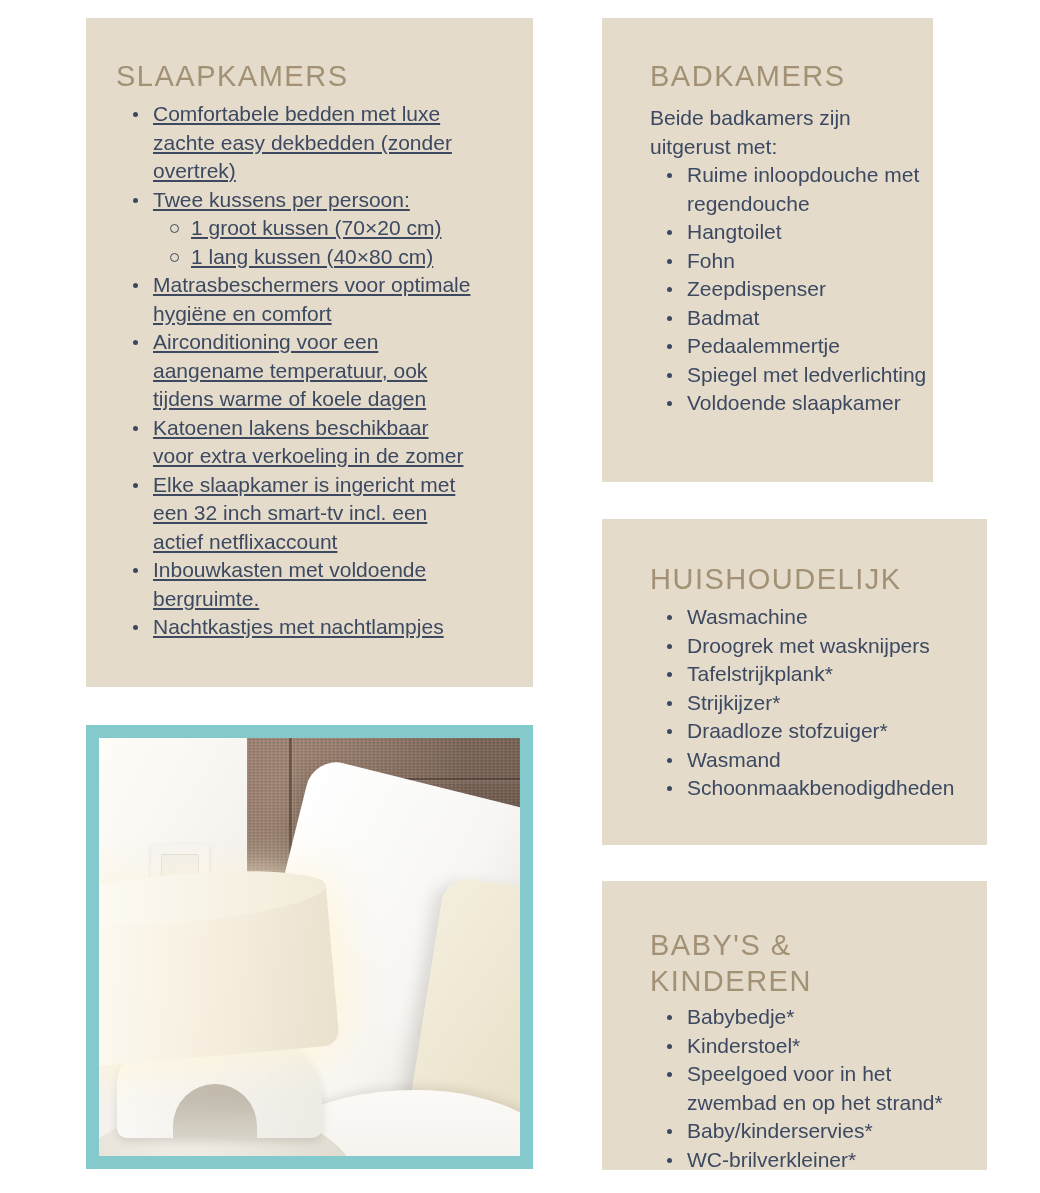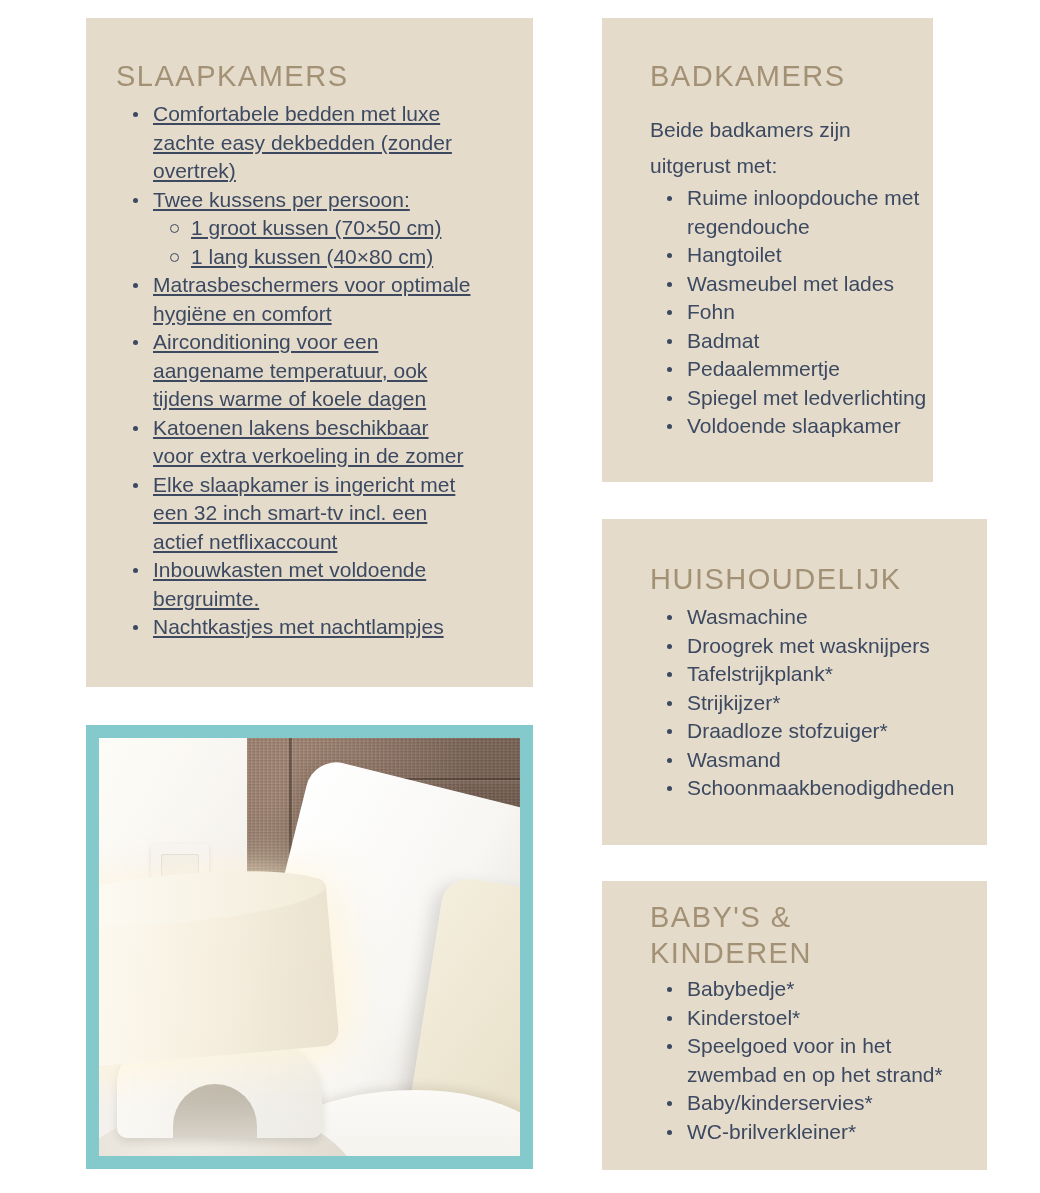--- a/index.html
+++ b/index.html
@@ -4,26 +4,26 @@
 <style>
   html,body{margin:0;padding:0;background:#ffffff;}
   .page{position:relative;width:1040px;height:1193px;background:var(--page-bg,#ffffff);
         font-family:"Liberation Sans",sans-serif;overflow:hidden;}
 
   
   .card{position:absolute;background:var(--card-bg,#e4dbca);box-sizing:border-box;}
   .card-a{left:86px;top:18px;width:447px;height:669px;padding:40px 48px 0 30px;}
   .card-b{left:602px;top:18px;width:331px;height:464px;padding:40px 25px 0 48px;}
   .card-c{left:602px;top:519px;width:385px;height:326px;padding:42px 9px 0 48px;}
-  .card-d{left:602px;top:881px;width:385px;height:289px;padding:18px 25px 0 48px;}
+  .card-d{left:602px;top:881px;width:385px;height:289px;padding:46px 25px 0 48px;}
 
   .card h2{margin:0;font-size:29px;line-height:36px;font-weight:normal;
            letter-spacing:1.5px;color:var(--heading,#a29175);}
 
-  .intro{margin:18px 0 0;font-size:21px;line-height:36px;max-width:270px;
+  .intro{margin:9px 0 0;font-size:21px;line-height:29px;max-width:270px;
          color:var(--body-text,#3c4961);}
 
   ul.blist{list-style:none;margin:6px 0 0;padding:0;font-size:21px;line-height:28.5px;
            color:var(--body-text,#3c4961);}
   .card-a ul.blist{width:357px;text-decoration:underline;}
   .card-b ul.blist,.card-c ul.blist,.card-d ul.blist{width:312px;margin-top:0;}
   .card-c ul.blist{margin-top:6px;}
   .card-d ul.blist{margin-top:4px;}
   ul.blist li{position:relative;box-sizing:border-box;}
   ul.blist li.lvl1{padding-left:37px;}
@@ -102,40 +102,40 @@
 <body>
 
 <div class="page">
 
   <section class="card card-a">
     <h2>SLAAPKAMERS</h2>
     <ul class="blist">
 
     <li class="lvl1"><span>Comfortabele bedden met luxe zachte easy dekbedden (zonder overtrek)</span></li>
         <li class="lvl1"><span>Twee kussens per persoon:</span></li>
-        <li class="lvl2"><span>1 groot kussen (70×50 cm)</span></li>
+        <li class="lvl2"><span>1 groot kussen (70×20 cm)</span></li>
         <li class="lvl2"><span>1 lang kussen (40×80 cm)</span></li>
         <li class="lvl1"><span>Matrasbeschermers voor optimale hygiëne en comfort</span></li>
         <li class="lvl1"><span>Airconditioning voor een aangename temperatuur, ook tijdens warme of koele dagen</span></li>
         <li class="lvl1"><span>Katoenen lakens beschikbaar voor extra verkoeling in de zomer</span></li>
         <li class="lvl1"><span>Elke slaapkamer is ingericht met een 32 inch smart-tv incl. een actief netflixaccount</span></li>
         <li class="lvl1"><span>Inbouwkasten met voldoende bergruimte.</span></li>
         <li class="lvl1"><span>Nachtkastjes met nachtlampjes</span></li>
       </ul>
   </section>
 
   <section class="card card-b">
     <h2>BADKAMERS</h2>
     <p class="intro">Beide badkamers zijn uitgerust met:</p>
     <ul class="blist">
 
     <li class="lvl1"><span>Ruime inloopdouche met regendouche</span></li>
         <li class="lvl1"><span>Hangtoilet</span></li>
-        <li class="lvl1"><span>Wasmeubel met lades</span></li>
         <li class="lvl1"><span>Fohn</span></li>
+        <li class="lvl1"><span>Zeepdispenser</span></li>
         <li class="lvl1"><span>Badmat</span></li>
         <li class="lvl1"><span>Pedaalemmertje</span></li>
         <li class="lvl1"><span>Spiegel met ledverlichting</span></li>
         <li class="lvl1"><span>Voldoende slaapkamer</span></li>
       </ul>
   </section>
 
   <section class="card card-c">
     <h2>HUISHOUDELIJK</h2>
     <ul class="blist">

